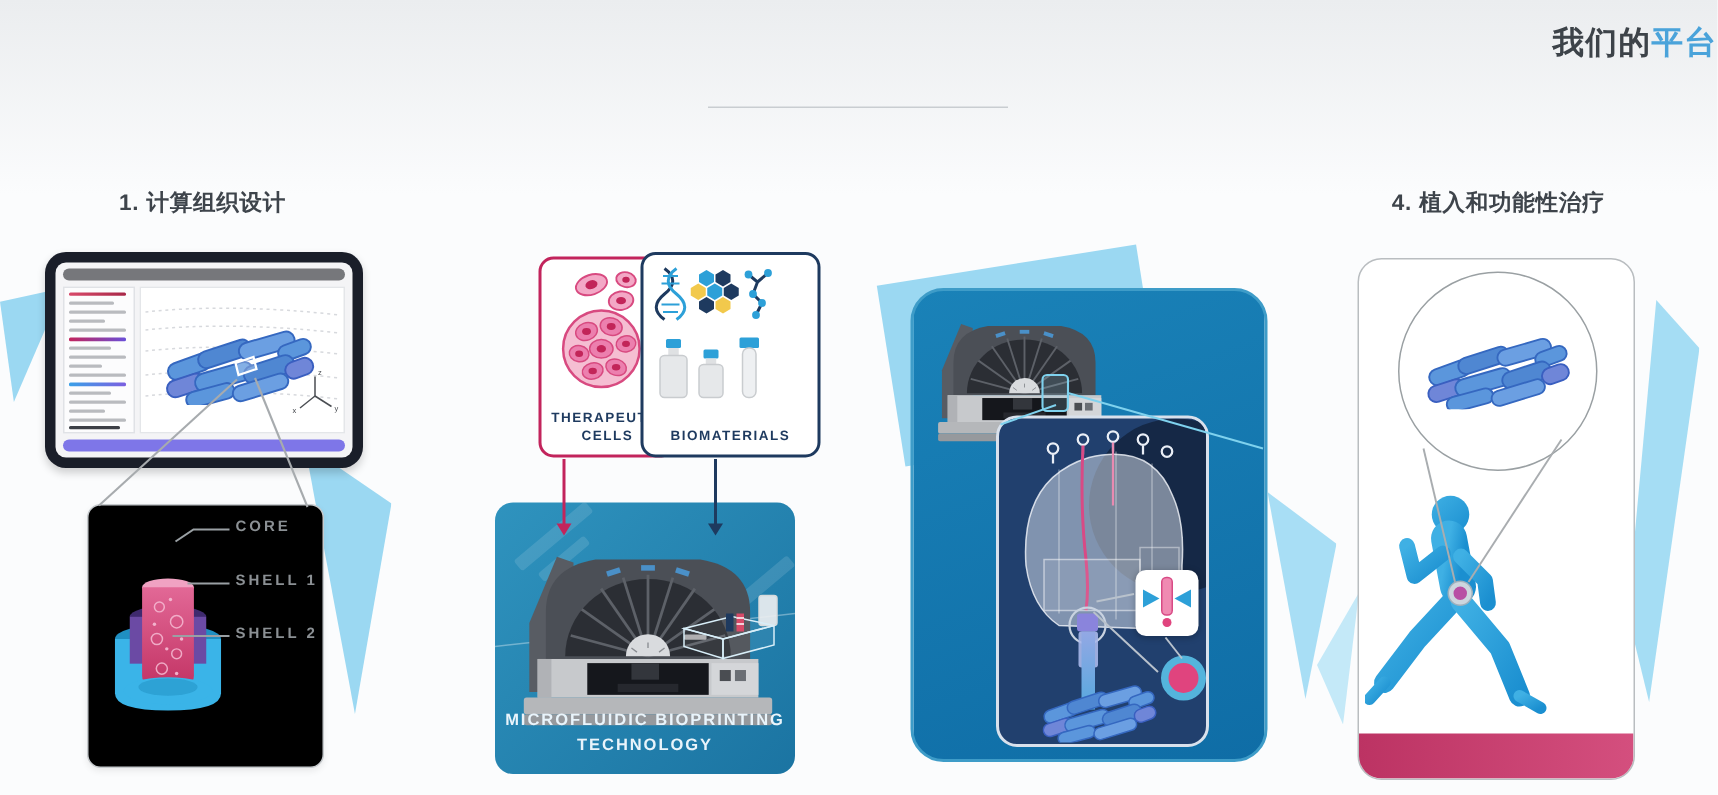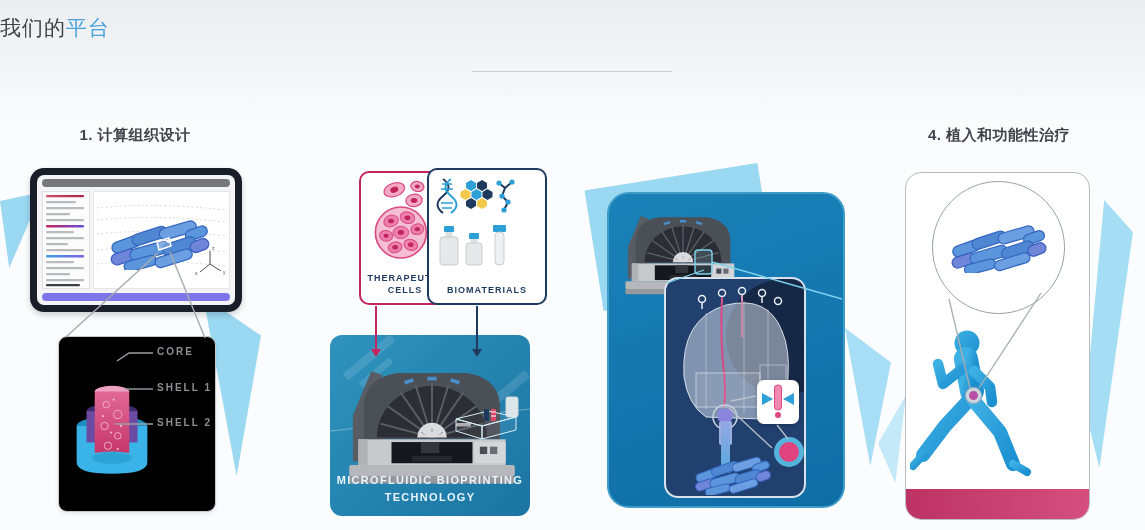--- a/index.html
+++ b/index.html
@@ -4,22 +4,22 @@
 <style>
   * { margin:0; padding:0; box-sizing:border-box; }
   body {
     font-family:"Liberation Sans", sans-serif;
     background:linear-gradient(#ebedef, #fbfcfd 130px);
     width:1145px; height:530px; overflow:hidden;
   }
   #stage { position:relative; width:1145px; height:530px; }
 
   
-  .page-title { position:absolute; top:14px; left:0; width:100%; text-align:left;
-    font-size:21px; font-weight:normal; letter-spacing:1px; color:#3d4349; }
+  .page-title { position:absolute; top:14px; left:0; width:100%; text-align:right;
+    font-size:21px; font-weight:bold; letter-spacing:1px; color:#3d4349; }
   .page-title .accent { color:#4aa3da; }
   .title-divider { position:absolute; top:71px; left:472px; width:200px; height:1px; background:#c9cdd1; }
 
   .step-heading { position:absolute; top:126px; height:20px; text-align:center;
     font-size:15px; font-weight:bold; color:#3e444b; letter-spacing:.5px; }
 
   
   .deco { position:absolute; background:#9bd8f2; }
 
   

